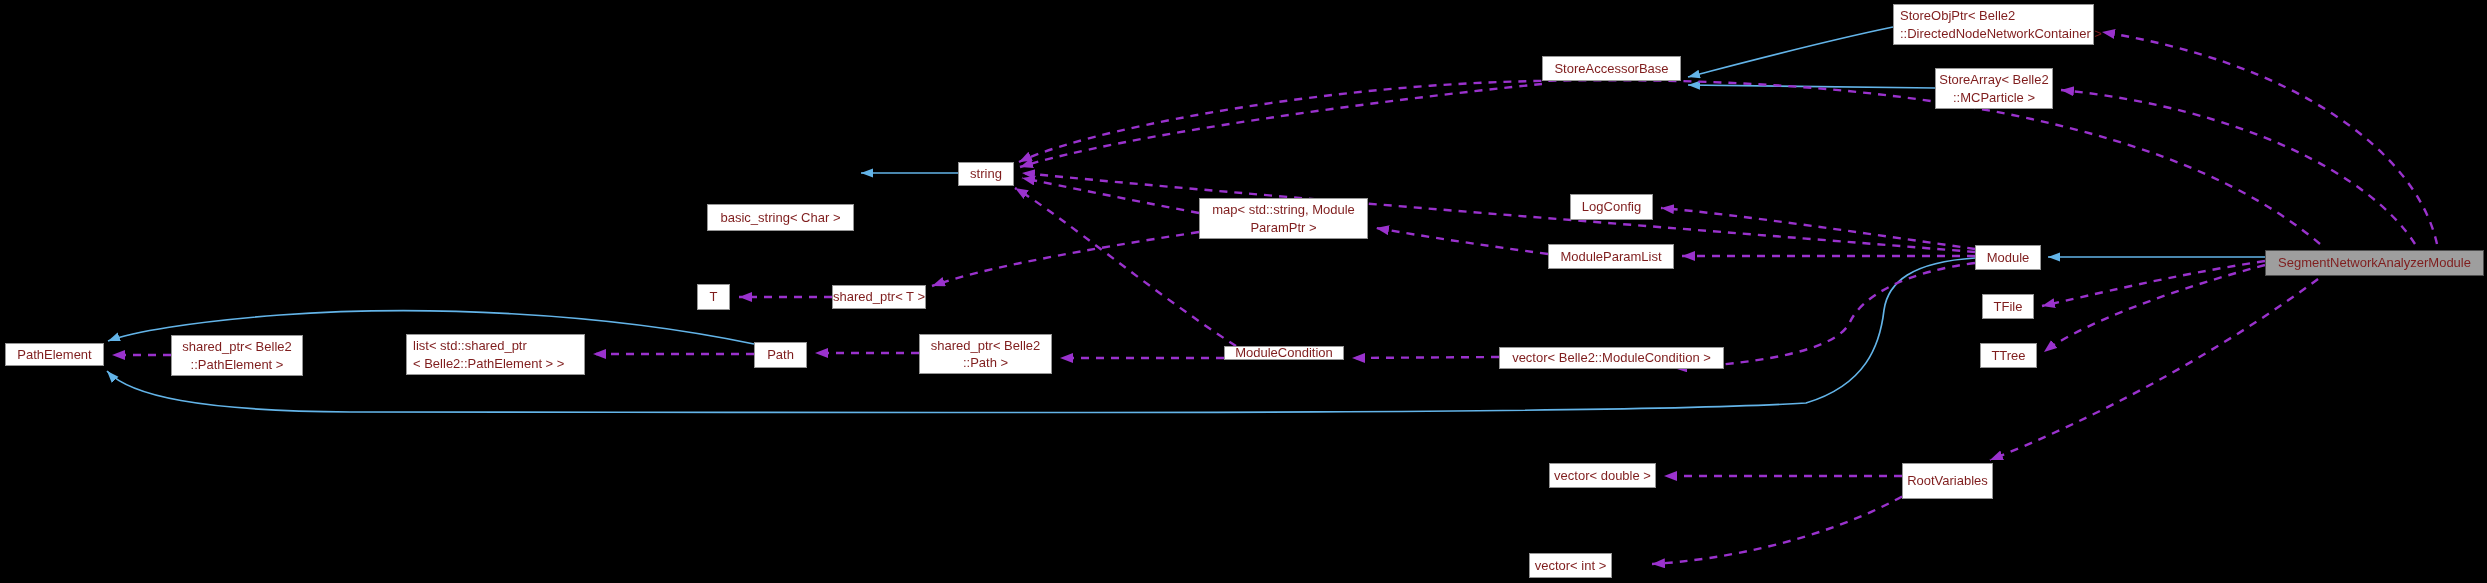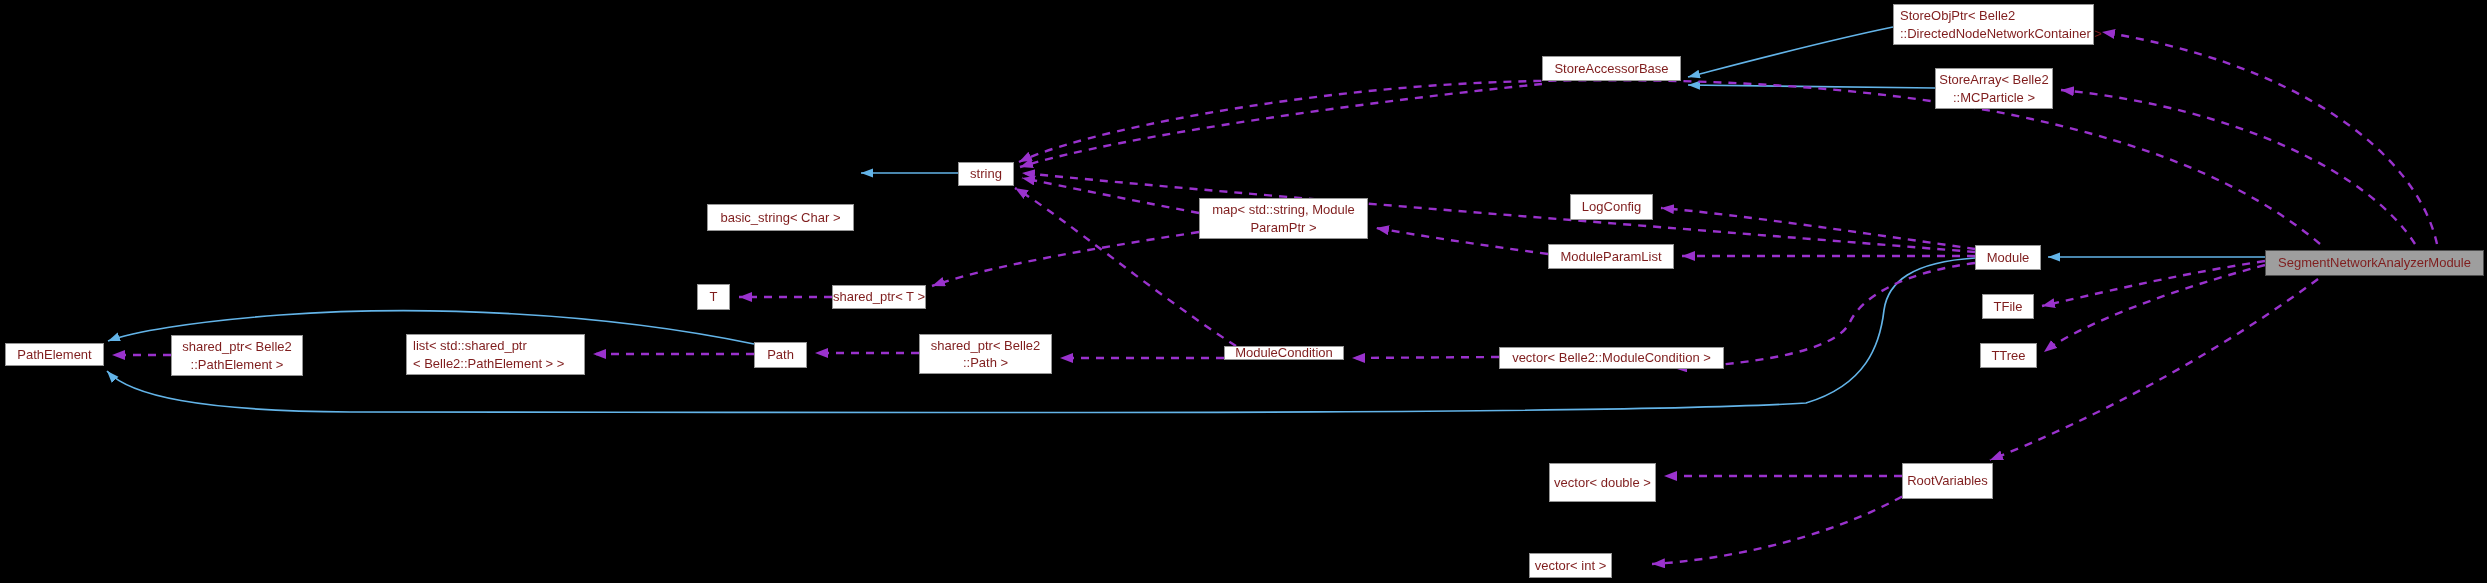--- a/index.html
+++ b/index.html
@@ -142,21 +142,21 @@
       <div class="node" style="left: 919px; top: 334px; width: 133px; height: 40px;">
         <div class="line">shared_ptr&lt; Belle2</div>
         <div class="line">::Path &gt;</div>
       </div>
       <div class="node" style="left: 1224px; top: 346px; width: 120px; height: 14px;">
         <div class="line">ModuleCondition</div>
       </div>
       <div class="node" style="left: 1499px; top: 347px; width: 225px; height: 22px;">
         <div class="line">vector&lt; Belle2::ModuleCondition &gt;</div>
       </div>
-      <div class="node" style="left: 1549px; top: 463px; width: 107px; height: 39px;">
+      <div class="node" style="left: 1549px; top: 463px; width: 107px; height: 25px;">
         <div class="line">vector&lt; double &gt;</div>
       </div>
       <div class="node" style="left: 1902px; top: 463px; width: 91px; height: 36px;">
         <div class="line">RootVariables</div>
       </div>
       <div class="node" style="left: 1529px; top: 553px; width: 83px; height: 25px; text-align: center;">
         <div class="line">vector&lt; int &gt;</div>
       </div>
     </div>
 </div>

